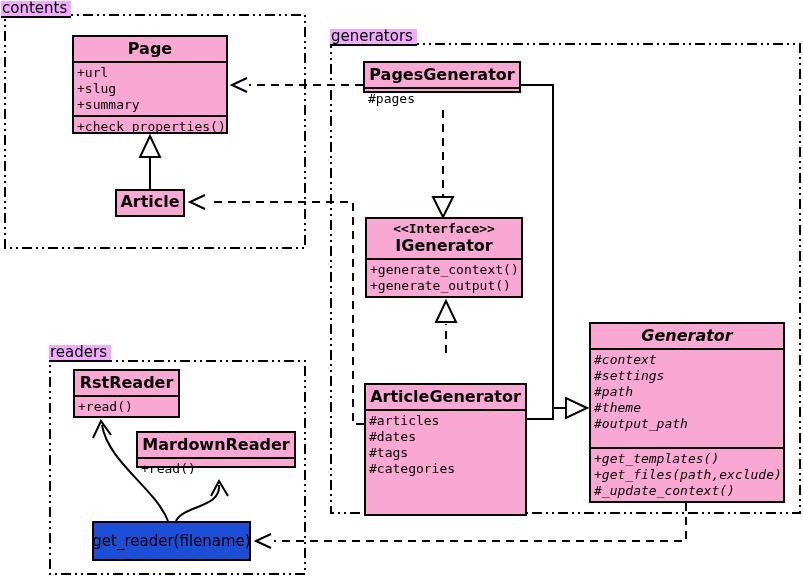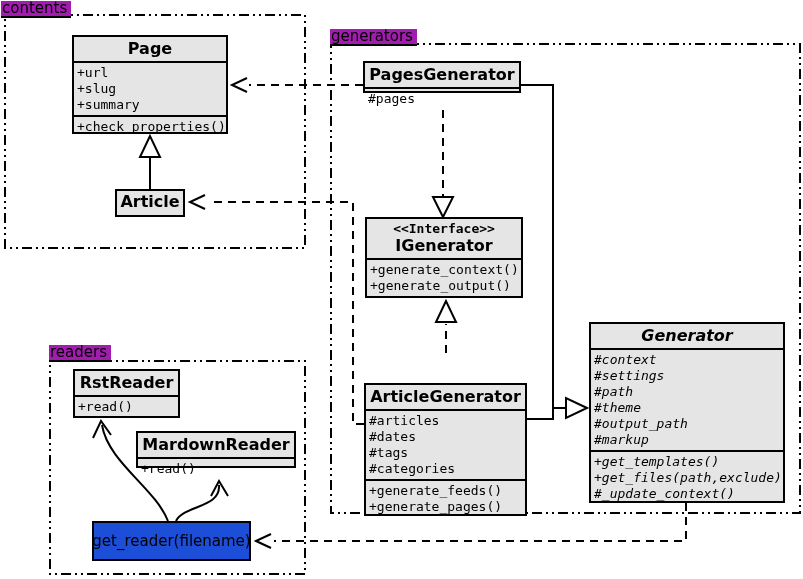--- a/index.html
+++ b/index.html
@@ -3,26 +3,26 @@
 <meta charset="utf-8">
 <style>
   html,body{margin:0;padding:0;background:#ffffff;}
   .canvas{
     position:relative;width:803px;height:579px;background:#ffffff;
     font-family:"DejaVu Sans",sans-serif;color:#000;overflow:hidden;
   }
   svg.layer{position:absolute;left:0;top:0;z-index:0;}
   svg.links{z-index:3;pointer-events:none;}
   .pkg-label{
-    position:absolute;z-index:2;background:#a21caf;
+    position:absolute;z-index:2;background:#f0abfc;
     font-size:15px;line-height:14px;padding:0 4px 1px 1px;
     border-bottom:2px solid #000;
   }
   .uml{
-    position:absolute;z-index:1;background:#e5e5e5;border:2px solid #000;
+    position:absolute;z-index:1;background:#f9a8d4;border:2px solid #000;
     box-sizing:border-box;display:flex;flex-direction:column;
   }
   .uml .title{
     flex:0 0 auto;display:flex;flex-direction:column;align-items:center;justify-content:center;
     font-weight:bold;font-size:16px;line-height:20px;padding:2px 5px;
   }
   .uml .stereo{
     font-weight:bold;font-family:"DejaVu Sans Mono",monospace;
     font-size:13px;line-height:15px;
   }
@@ -92,35 +92,30 @@
   </div>
 
   <div class="uml" style="left:364px;top:353px;width:163px;height:133px;margin-top:30px;">
     <div class="title">ArticleGenerator</div>
     <div class="sect grow">
       <div>#articles</div>
       <div>#dates</div>
       <div>#tags</div>
       <div>#categories</div>
     </div>
-    <div class="sect">
-      <div>+generate_feeds()</div>
-      <div>+generate_pages()</div>
-    </div>
   </div>
 
   <div class="uml" style="left:589px;top:322px;width:196px;height:181px;font-style:italic;">
     <div class="title">Generator</div>
     <div class="sect grow">
       <div>#context</div>
       <div>#settings</div>
       <div>#path</div>
       <div>#theme</div>
       <div>#output_path</div>
-      <div>#markup</div>
     </div>
     <div class="sect">
       <div>+get_templates()</div>
       <div>+get_files(path,exclude)</div>
       <div>#_update_context()</div>
     </div>
   </div>
 
   <div class="uml" style="left:73px;top:369px;width:107px;height:49px;">
     <div class="title">RstReader</div>

